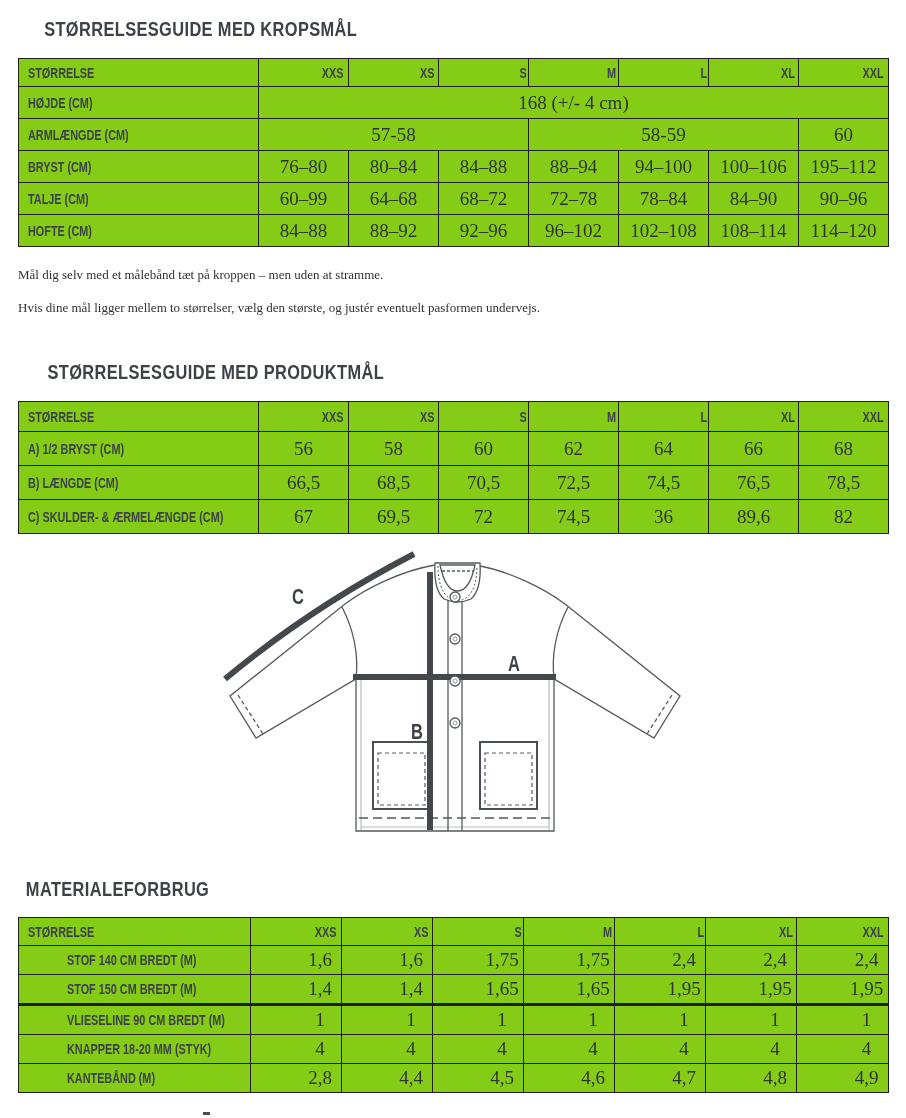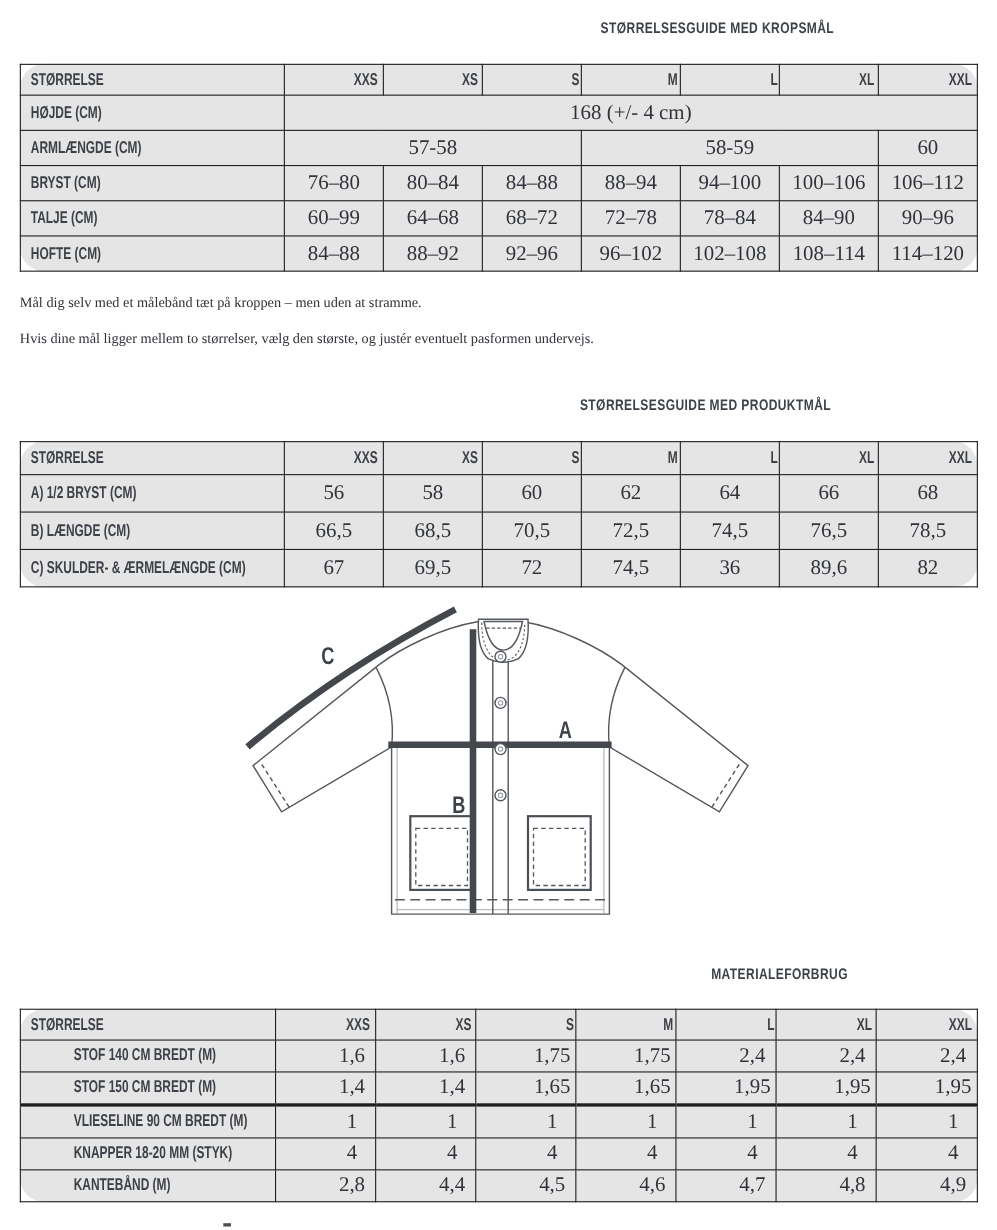--- a/index.html
+++ b/index.html
@@ -6,24 +6,24 @@
   body{
     width:906px;height:1118px;background:#ffffff;position:relative;overflow:hidden;
     font-family:"Liberation Serif", serif;color:#30343a;
   }
   .abs{position:absolute;}
   
   .cx{display:inline-block;font-family:"Liberation Sans", sans-serif;font-weight:700;
       color:#3d4248;transform:scaleX(0.70);white-space:nowrap;}
   .cx-left{transform-origin:0 50%;}
   .cx-center{transform-origin:50% 50%;}
-  .doc-title{width:788px;text-align:right;font-size:14px;letter-spacing:.5px;}
+  .doc-title{width:788px;text-align:left;font-size:21px;letter-spacing:.5px;}
   .doc-title .cx{transform:scaleX(0.78);}
   
-  table{border-collapse:collapse;table-layout:fixed;background:#e5e5e5;border-radius:23px;}
+  table{border-collapse:collapse;table-layout:fixed;background:#84cc16;}
   td,th{border:1px solid #1f1f1f;padding:0 0 0 0;margin:0;overflow:hidden;}
   th{font-weight:normal;}
   td.lbl,th.lbl{text-align:left;padding-left:9px;}
   .lbl .cx,.hdr .cx{font-size:15.5px;}
   th.hdr{text-align:right;}
   td.val{text-align:center;font-family:"Liberation Serif", serif;font-size:19px;color:#30343a;}
   #table-body th{height:27px;}   #table-body td{height:31px;}
   #table-product th{height:29px;} #table-product td{height:33px;}
   #table-material th{height:27px;} #table-material td{height:28px;padding-left:48px;}
   #table-material tr.thick td{border-top-width:3px;}
@@ -78,21 +78,21 @@
         <td class="val" colspan="1">60</td>
       </tr>
       <tr>
         <td class="lbl"><span class="cx cx-left">BRYST (CM)</span></td>
         <td class="val">76–80</td>
         <td class="val">80–84</td>
         <td class="val">84–88</td>
         <td class="val">88–94</td>
         <td class="val">94–100</td>
         <td class="val">100–106</td>
-        <td class="val">106–112</td>
+        <td class="val">195–112</td>
       </tr>
       <tr>
         <td class="lbl"><span class="cx cx-left">TALJE (CM)</span></td>
         <td class="val">60–99</td>
         <td class="val">64–68</td>
         <td class="val">68–72</td>
         <td class="val">72–78</td>
         <td class="val">78–84</td>
         <td class="val">84–90</td>
         <td class="val">90–96</td>

